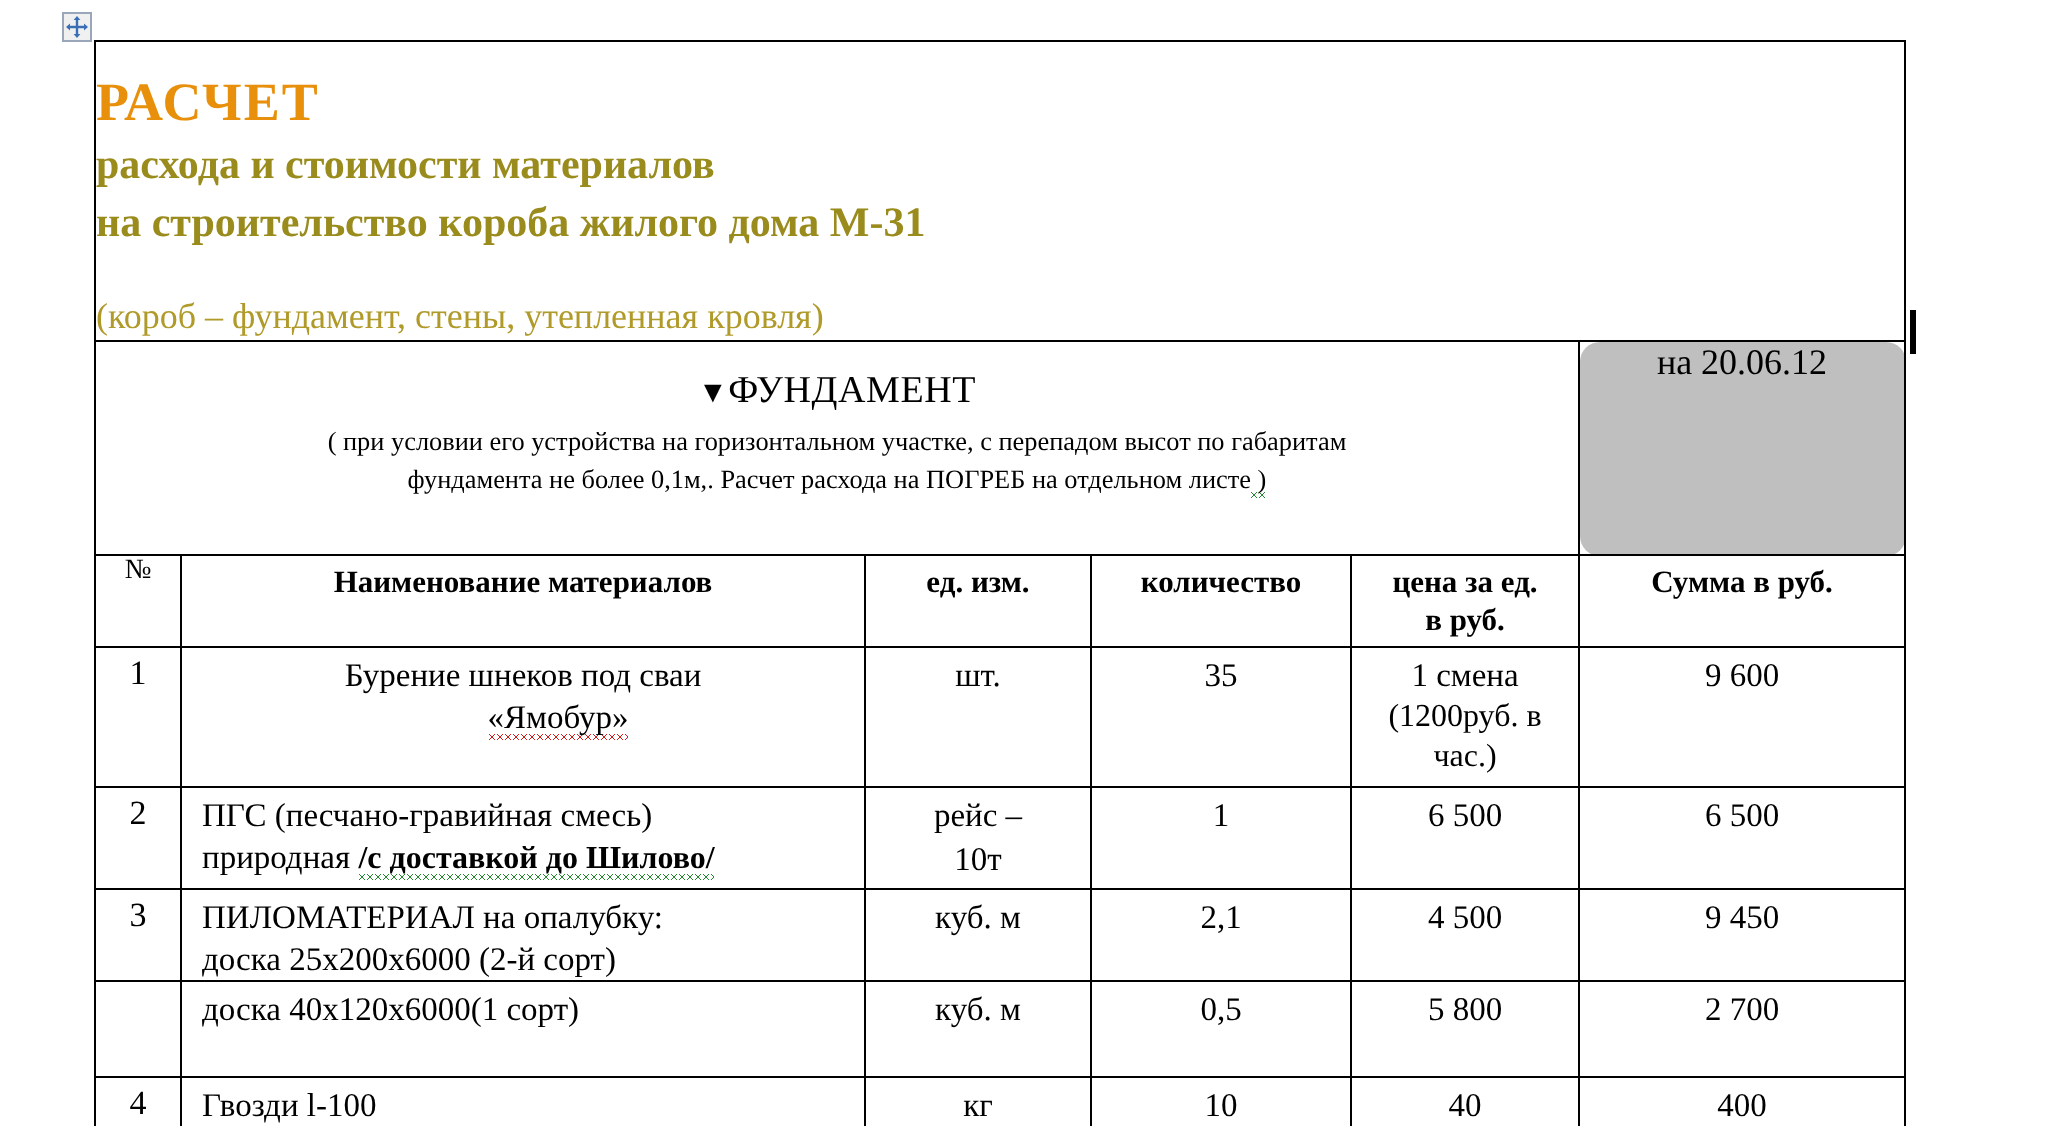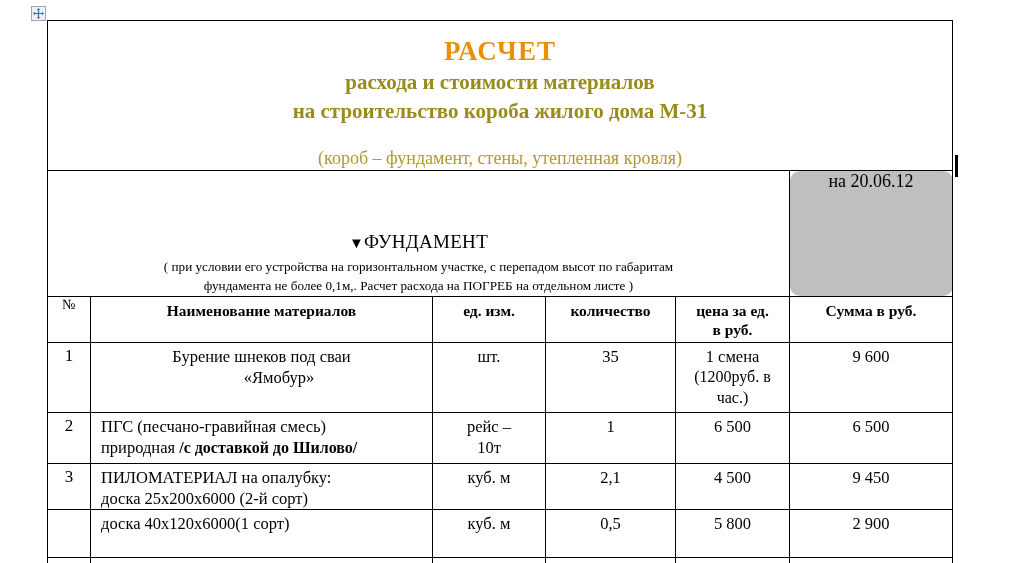--- a/index.html
+++ b/index.html
@@ -57,21 +57,20 @@
   #doc-table td {
     border: 1px solid #000000;
     padding: 0;
     vertical-align: top;
     background: #ffffff;
   }
 
   
   .title-cell {
     height: 135px;
-    text-align: center;
     padding-top: 14px !important;
     vertical-align: top;
   }
   .t-main {
     font-size: 27px;
     font-weight: bold;
     color: #e8900c;
     letter-spacing: 1px;
     line-height: 1.22;
   }
@@ -93,21 +92,20 @@
   
   .section-cell {
     height: 92px;
     text-align: center;
     padding-top: 14px !important;
   }
   .sec-title {
     font-size: 19px;
     line-height: 1.2;
     letter-spacing: 0.3px;
-    margin-top: 46px;
   }
   .sec-title .tri { font-size: 15px; }
   .sec-note {
     font-size: 13.2px;
     line-height: 1.48;
     padding: 3px 18px 0 18px;
   }
   .grammar {
     border-bottom: none;
     background-image:
@@ -279,21 +277,21 @@
       <td class="c-price">4 500</td>
       <td class="c-sum">9 450</td>
     </tr>
 
     <tr style="height:48px">
       <td class="c-no"></td>
       <td class="c-name left">доска 40х120х6000(1 сорт)</td>
       <td class="c-unit">куб. м</td>
       <td class="c-qty">0,5</td>
       <td class="c-price">5 800</td>
-      <td class="c-sum">2 900</td>
+      <td class="c-sum">2 700</td>
     </tr>
 
     <tr style="height:24px">
       <td class="c-no">4</td>
       <td class="c-name left">Гвозди l-100</td>
       <td class="c-unit">кг</td>
       <td class="c-qty">10</td>
       <td class="c-price">40</td>
       <td class="c-sum">400</td>
     </tr>

